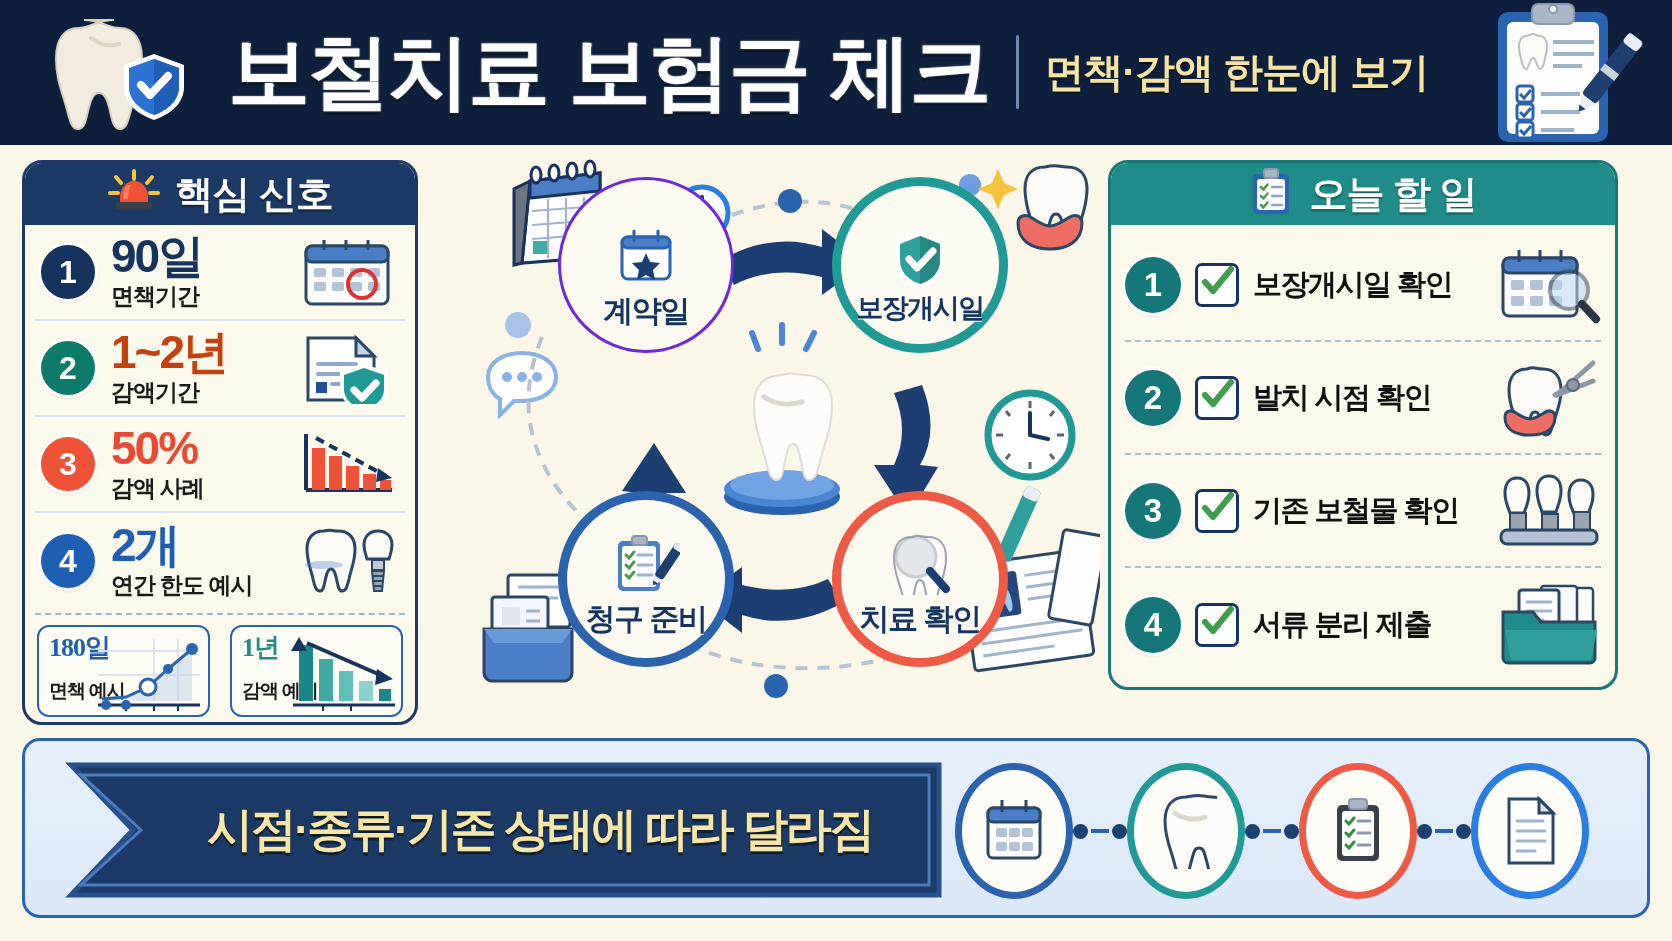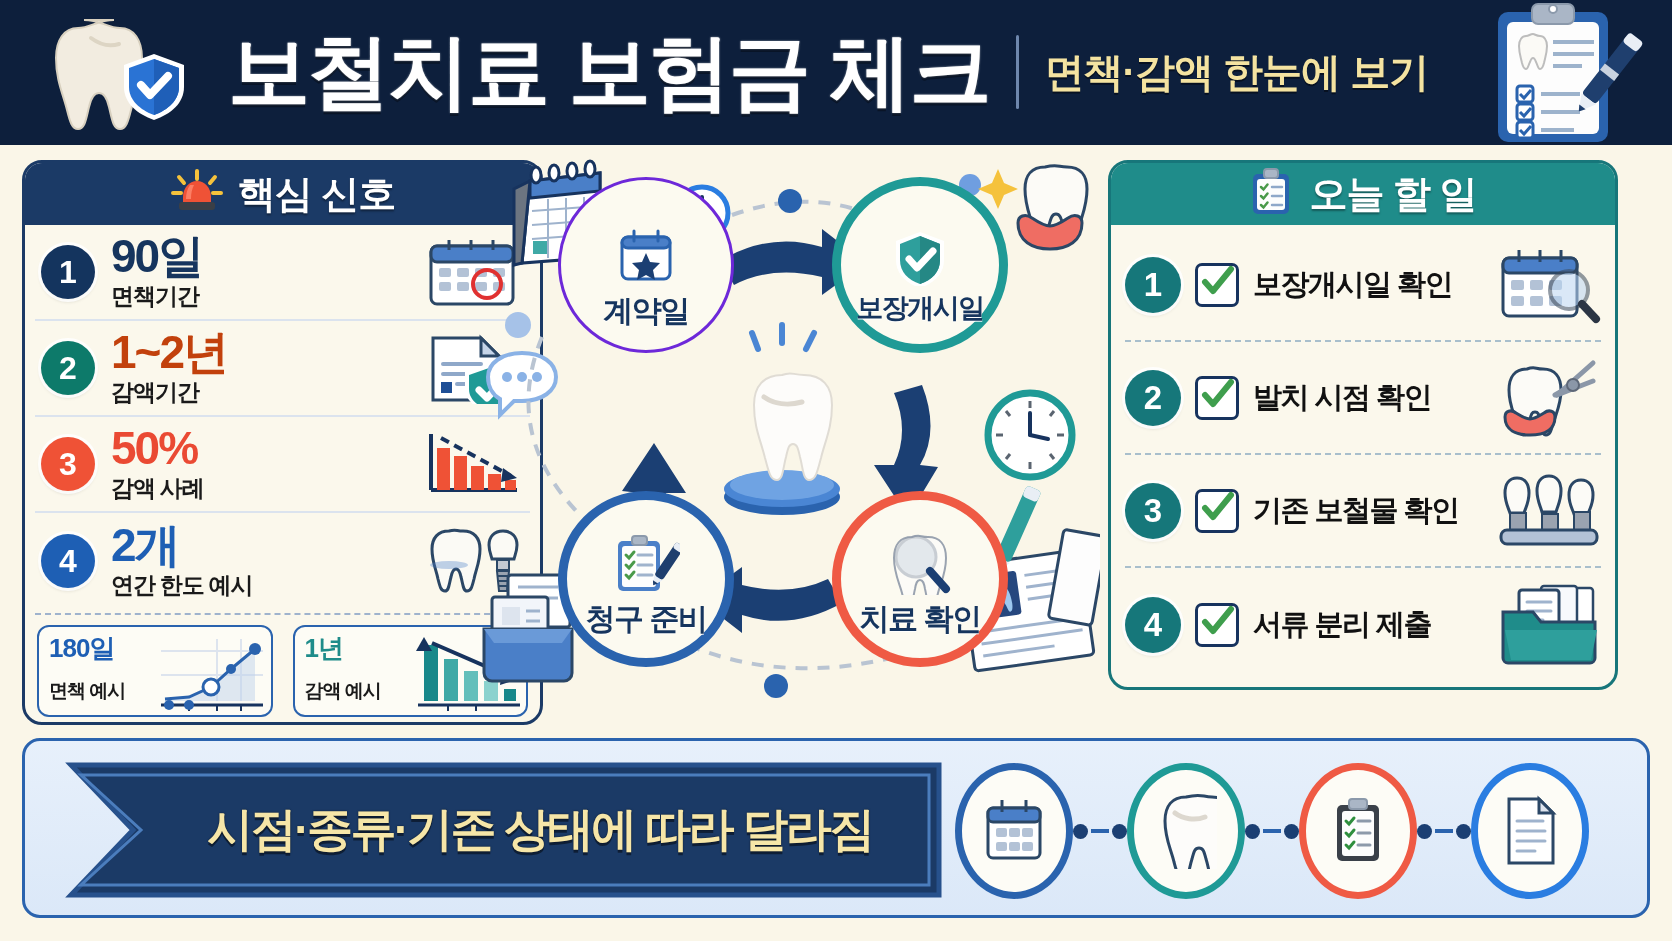--- a/index.html
+++ b/index.html
@@ -32,21 +32,21 @@
   .hdr-div { width: 3px; height: 74px; background: #6e87ad; border-radius: 2px; }
   .hdr-sub {
     font-size: 40px; font-weight: 800; color: #f4e3a1;
     letter-spacing: -1px;
     text-shadow: 0 2px 0 rgba(0,0,0,0.45);
   }
   .hdr-clip { position: absolute; right: 22px; top: 0px; width: 200px; height: 145px; }
 
   
   .left-panel {
-    position: absolute; left: 22px; top: 160px; width: 521px; height: 565px;
+    position: absolute; left: 22px; top: 160px; width: 396px; height: 565px;
     background: #fbf8ec;
     border: 3px solid #1b3a66;
     border-radius: 20px;
     overflow: hidden;
   }
   .lp-head {
     height: 62px; background: #1b3a66;
     display: flex; align-items: center; justify-content: center; gap: 14px;
     border-radius: 15px 15px 0 0;
   }
@@ -67,21 +67,21 @@
     color: #fff; font-size: 32px; font-weight: 800;
     flex: 0 0 auto;
     box-shadow: 0 0 0 3px rgba(255,255,255,0.85), 0 2px 4px rgba(0,0,0,0.2);
   }
   .lp-text { flex: 1; padding-left: 16px; }
   .lp-big { font-size: 46px; font-weight: 800; line-height: 46px; letter-spacing: -2px; }
   .lp-sub { font-size: 23px; font-weight: 700; color: #1a1a1a; margin-top: 2px; letter-spacing: -1px; font-family: Liberation Serif, serif; }
   .lp-icon { width: 105px; height: 72px; flex: 0 0 auto; }
 
   .lp-dashed { border-top: 2px dashed #9fb3cd; margin: 4px 10px 0; }
-  .lp-cards { display: flex; gap: 20px; padding: 10px 12px 0; }
+  .lp-cards { display: flex; gap: 20px; padding: 10px 12px 0; font-family: Liberation Serif, serif; }
   .lp-card {
     flex: 1; height: 92px; background: #fdfcf5;
     border: 2px solid #2a63ae; border-radius: 12px;
     position: relative; overflow: hidden; padding: 8px 10px;
   }
   .card-big { font-size: 26px; font-weight: 800; line-height: 26px; letter-spacing: -1px; }
   .card-sub { font-size: 19px; font-weight: 700; color: #1a1a1a; letter-spacing: -1px; margin-top: 17px; }
   .card-gfx { position: absolute; right: 4px; top: 6px; }
 
   

